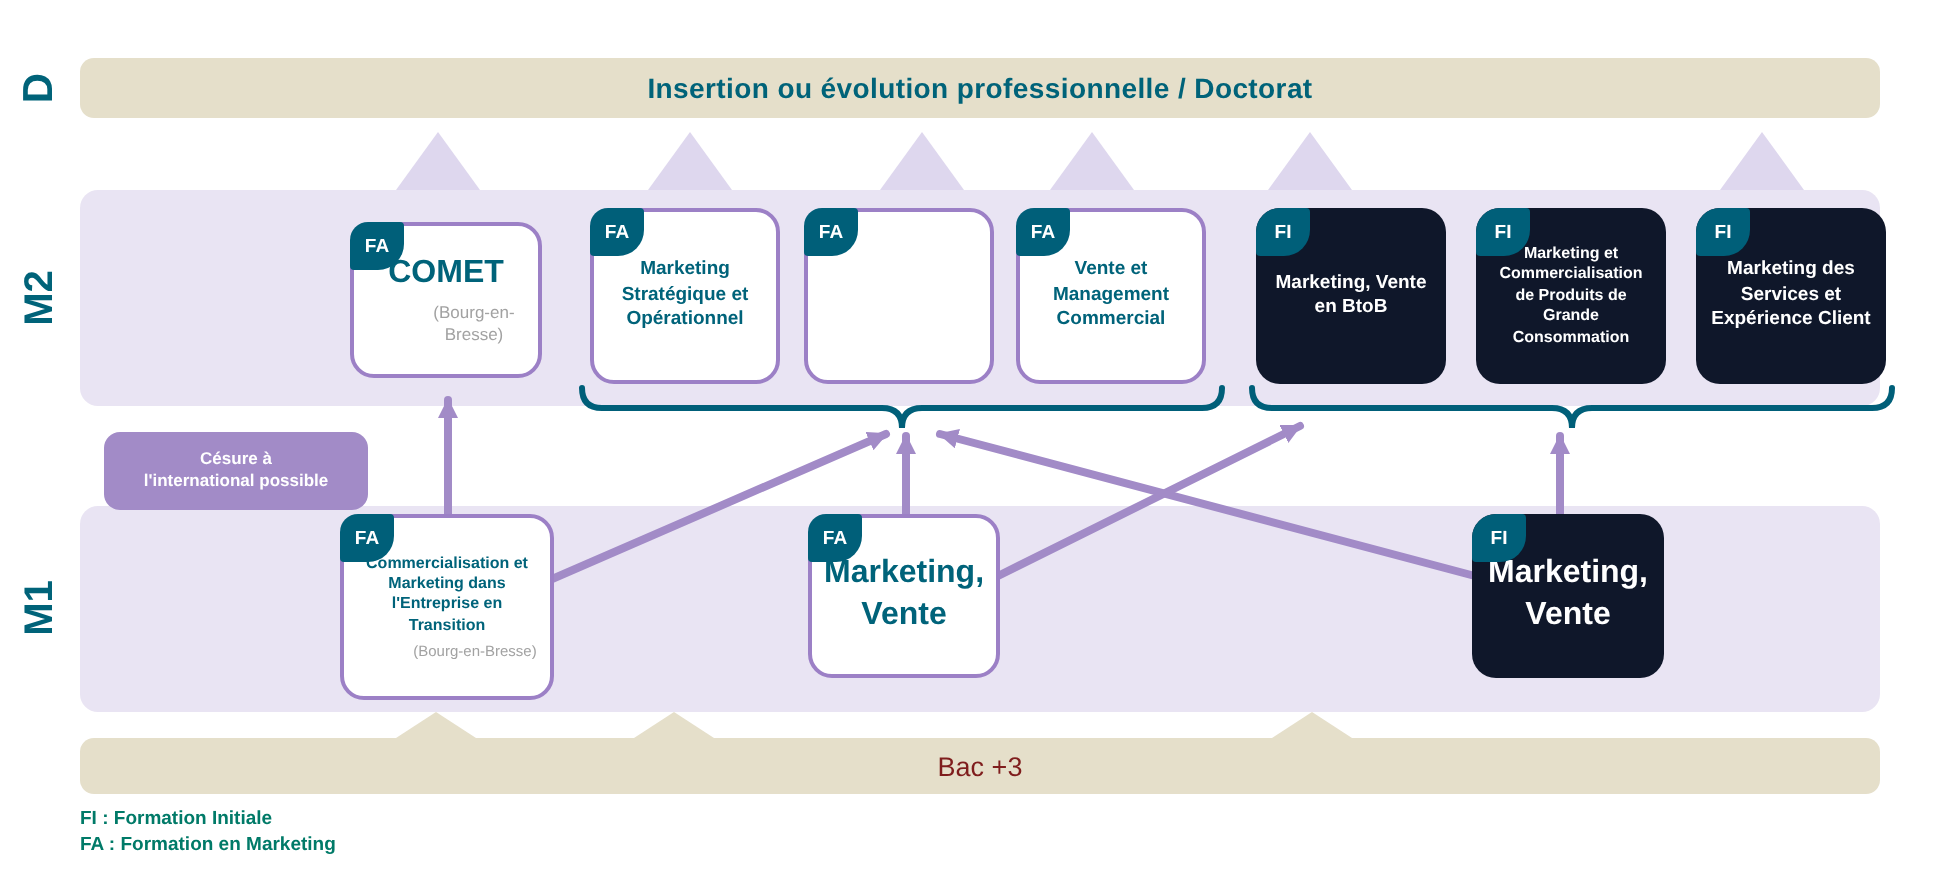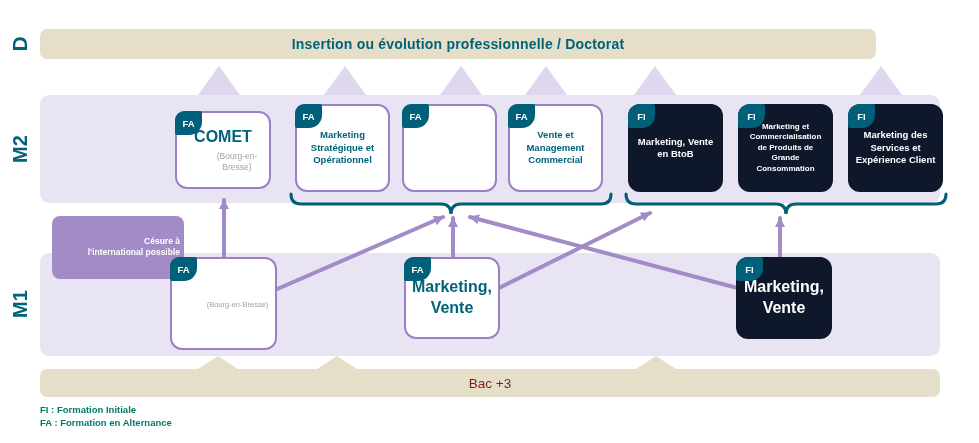--- a/index.html
+++ b/index.html
@@ -5,21 +5,21 @@
   * { box-sizing: border-box; }
   html, body { margin:0; padding:0; background:#ffffff; }
   .canvas {
     position:relative; width:979px; height:443px; overflow:hidden;
     background:#ffffff;
     font-family:"Liberation Sans","DejaVu Sans",sans-serif;
   }
   .band { position:absolute; display:flex; align-items:center; justify-content:center; }
   .beige { background:#e5dfca; border-radius:7px; }
   .lav   { background:#e9e4f3; border-radius:9px; }
-  .top-band { left:40px; top:29px;  width:836px; height:30px; }
+  .top-band { left:40px; top:29px;  width:900px; height:30px; }
   .m2-band  { left:40px; top:95px;  width:900px; height:108px; }
   .m1-band  { left:40px; top:253px; width:900px; height:103px; }
   .bac-band { left:40px; top:369px; width:900px; height:28px; }
   .band-title { color:#006379; font-weight:bold; font-size:14px; letter-spacing:.2px; }
   .bac-title  { color:#7f1d1d; font-weight:normal; font-size:13.5px; }
 
   .rot-label { position:absolute; color:#006379; font-weight:bold;
     display:flex; align-items:center; justify-content:center; transform:rotate(-90deg); }
   #lbl-d  { left:6px; top:31px;  width:28px; height:26px; font-size:21px; }
   #lbl-m2 { left:3px; top:135px; width:34px; height:28px; font-size:20px; }
@@ -43,22 +43,22 @@
     border-radius:9px 2px 13px 2px; }
   .fa-card .badge { top:-2px; left:-2px; }
   .fi-card .badge { top:0; left:0; border-top-left-radius:12px; }
   .card-title { font-weight:bold; font-size:9.5px; line-height:1.3; }
   .card-title.t8  { font-size:8px;text-align:center; }
   .card-title.t10 { font-size:16px; }
   .card-sub { color:#a2a2a2; font-size:8.5px; line-height:1.25; margin-top:3px;margin-left:28px; }
   .card-sub.t7 { font-size:7.5px; }
 
   .cesure { position:absolute; left:52px; top:216px; width:132px; background:#a28bc7;
-    color:#ffffff; border-radius:8px; text-align:right; font-size:8.5px; font-weight:bold;
-    line-height:1.35; padding:20px 4px; }
+    color:#ffffff; border-radius:8px; text-align:center; font-size:8.5px; font-weight:bold;
+    line-height:1.35; padding:8px 4px; }
 
   .footer-legend { position:absolute; left:40px; color:#007a68; font-weight:bold; font-size:9.5px; }
   #legend-fi { top:404px; }
   #legend-fa { top:417px; }
   .footer-note { position:absolute; right:39px; top:406px; color:#006379;
     font-weight:bold; font-size:10.5px; }
 </style>
 </head>
 <body>
 
@@ -156,34 +156,35 @@
   <div class="card fi-card" style="left:848px;top:104px;width:95px;height:88px">
     <span class="badge">FI</span>
     <div class="card-body">
       <div class="card-title">Marketing des Services et Expérience Client</div>
     </div>
   </div>
 
   <div class="card fa-card" style="left:170px;top:257px;width:107px;height:93px">
     <span class="badge">FA</span>
     <div class="card-body">
+      <div class="card-title t8">Commercialisation et Marketing dans l'Entreprise en Transition</div>
       <div class="card-sub t7">(Bourg-en-Bresse)</div>
     </div>
   </div>
 
   <div class="card fa-card" style="left:404px;top:257px;width:96px;height:82px">
     <span class="badge">FA</span>
     <div class="card-body">
       <div class="card-title t10">Marketing, Vente</div>
     </div>
   </div>
 
   <div class="card fi-card" style="left:736px;top:257px;width:96px;height:82px">
     <span class="badge">FI</span>
     <div class="card-body">
       <div class="card-title t10">Marketing, Vente</div>
     </div>
   </div>
 
   <div class="footer-legend" id="legend-fi">FI : Formation Initiale</div>
-  <div class="footer-legend" id="legend-fa">FA : Formation en Alternance</div>
+  <div class="footer-legend" id="legend-fa">FA : Formation en Marketing</div>
 
 </div>
 
 </body></html>

